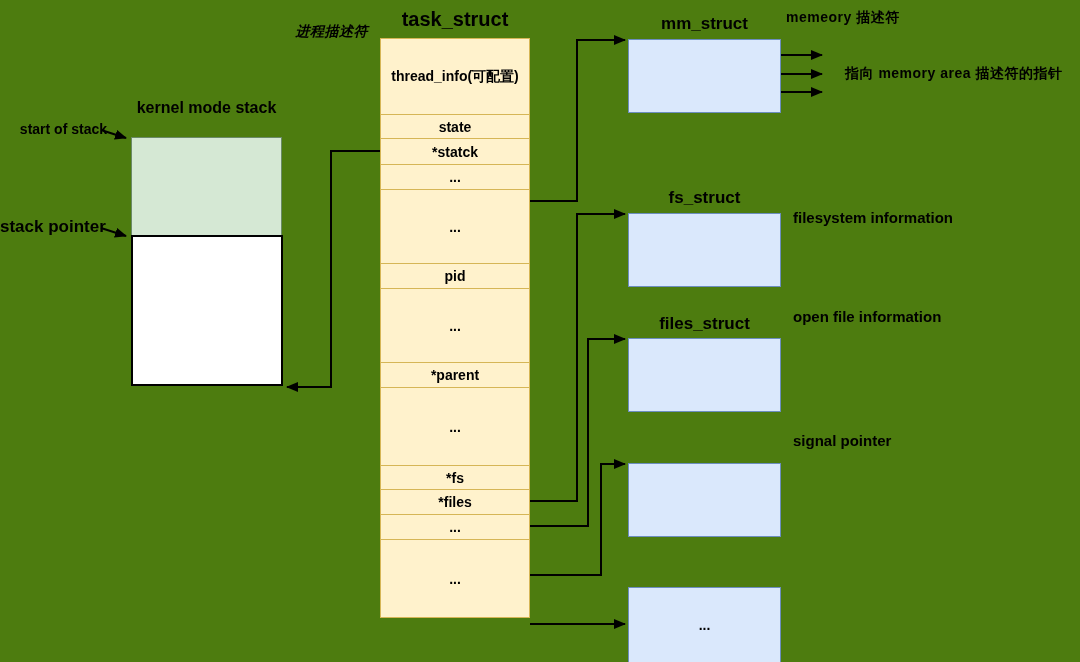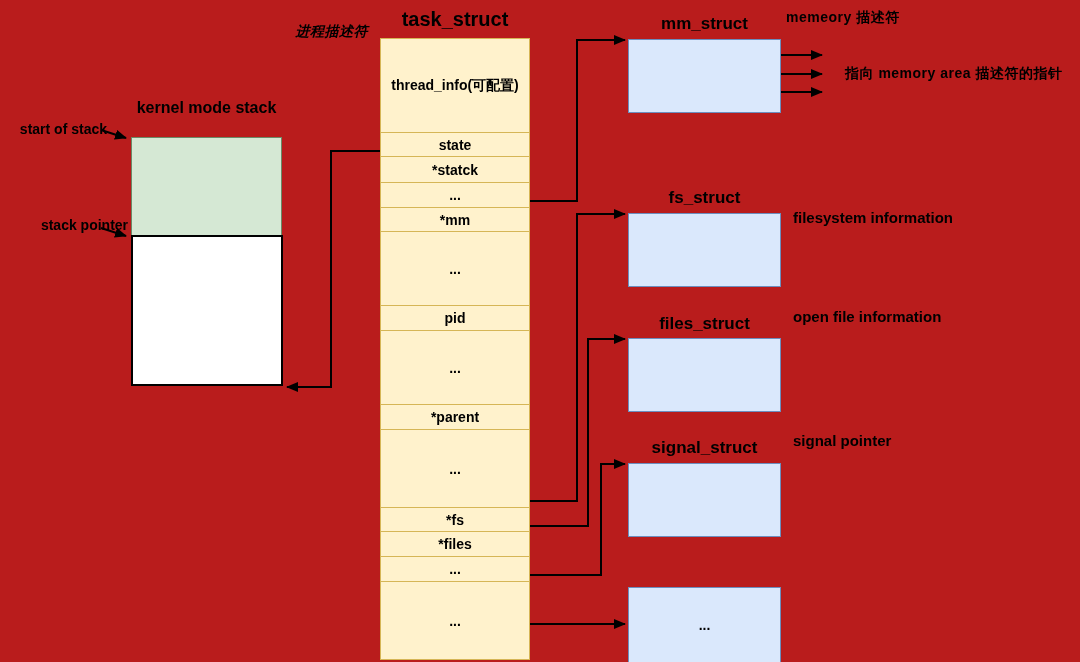--- a/index.html
+++ b/index.html
@@ -1,17 +1,17 @@
 <!DOCTYPE html>
 <html><head>
 <meta charset="utf-8">
 <style>
   html,body { margin:0; padding:0; background:#fff; }
   .canvas {
-    position:relative; width:1080px; height:662px; background:#b91c1c;
+    position:relative; width:1080px; height:662px; background:#4d7c0f;
     font-family:"Liberation Sans", sans-serif; font-weight:bold; color:#000;
     overflow:hidden;
   }
   .lbl { position:absolute; white-space:nowrap; line-height:1.2; }
   .zh  { letter-spacing:0.5px; }
 
   
   .ts-table {
     position:absolute; left:380px; top:38px; width:150px;
     background:#FFF2CC; border:1.5px solid #D6B656; box-sizing:border-box;
@@ -74,54 +74,52 @@
 
     <polyline points="101,228 126,236" fill="none" stroke="#000" stroke-width="2" marker-end="url(#arr)"></polyline>
 
     <polyline points="206,237 206,276" fill="none" stroke="#000" stroke-width="2" marker-end="url(#arr)"></polyline>
   </svg>
 
   <div class="lbl" style="left:380px; top:7px; width:150px; text-align:center; font-size:20px;">task_struct</div>
   <div class="lbl zh" style="left:278px; top:23px; width:90px; text-align:right; font-size:14px;font-style:italic;">进程描述符</div>
 
   <div class="ts-table">
-    <div class="ts-row" style="height:94px">thread_info(可配置)</div>
+    <div class="ts-row" style="height:76px">thread_info(可配置)</div>
     <div class="ts-row" style="height:24px">state</div>
     <div class="ts-row" style="height:26px">*statck</div>
     <div class="ts-row" style="height:25px">...</div>
-    <div class="ts-row" style="height:24px">*mm</div>
     <div class="ts-row" style="height:74px">...</div>
     <div class="ts-row" style="height:25px">pid</div>
     <div class="ts-row" style="height:74px">...</div>
     <div class="ts-row" style="height:25px">*parent</div>
     <div class="ts-row" style="height:78px">...</div>
     <div class="ts-row" style="height:24px">*fs</div>
     <div class="ts-row" style="height:25px">*files</div>
     <div class="ts-row" style="height:25px">...</div>
     <div class="ts-row" style="height:77px">...</div>
   </div>
 
   <div class="lbl" style="left:131px; top:98px; width:151px; text-align:center; font-size:16px;">kernel mode stack</div>
   <div class="green-box"></div>
   <div class="white-box"></div>
   <div class="lbl" style="left:0px; top:121px; width:99px; text-align:right; font-size:14px;margin-left:8px;">start of stack</div>
-  <div class="lbl" style="left:0px; top:217px; width:99px; text-align:center; font-size:14px;margin-left:35px;">stack pointer</div>
+  <div class="lbl" style="left:0px; top:217px; width:99px; text-align:center; font-size:17px;">stack pointer</div>
 
   <div class="struct-title lbl" style="top:8px;">mm_struct</div>
   <div class="struct-box" style="top:39px; height:74px;"></div>
   <div class="lbl zh" style="left:786px; top:9px; font-size:14px;">memeory 描述符</div>
   <div class="lbl zh" style="left:845px; top:65px; font-size:14px;">指向 memory area 描述符的指针</div>
 
   <div class="struct-title lbl" style="top:182px;">fs_struct</div>
   <div class="struct-box" style="top:213px;"></div>
   <div class="lbl" style="left:793px; top:183px; font-size:15px;margin-top:26px;">filesystem information</div>
 
   <div class="struct-title lbl" style="top:308px;">files_struct</div>
   <div class="struct-box" style="top:338px;"></div>
   <div class="lbl" style="left:793px; top:308px; font-size:15px;">open file information</div>
 
-  <div class="struct-title lbl" style="top:432px;">signal_struct</div>
   <div class="struct-box" style="top:463px;"></div>
   <div class="lbl" style="left:793px; top:432px; font-size:15px;">signal pointer</div>
 
   <div class="struct-box" style="top:587px; height:76px;">...</div>
 
 </div>
 
 </body></html>

